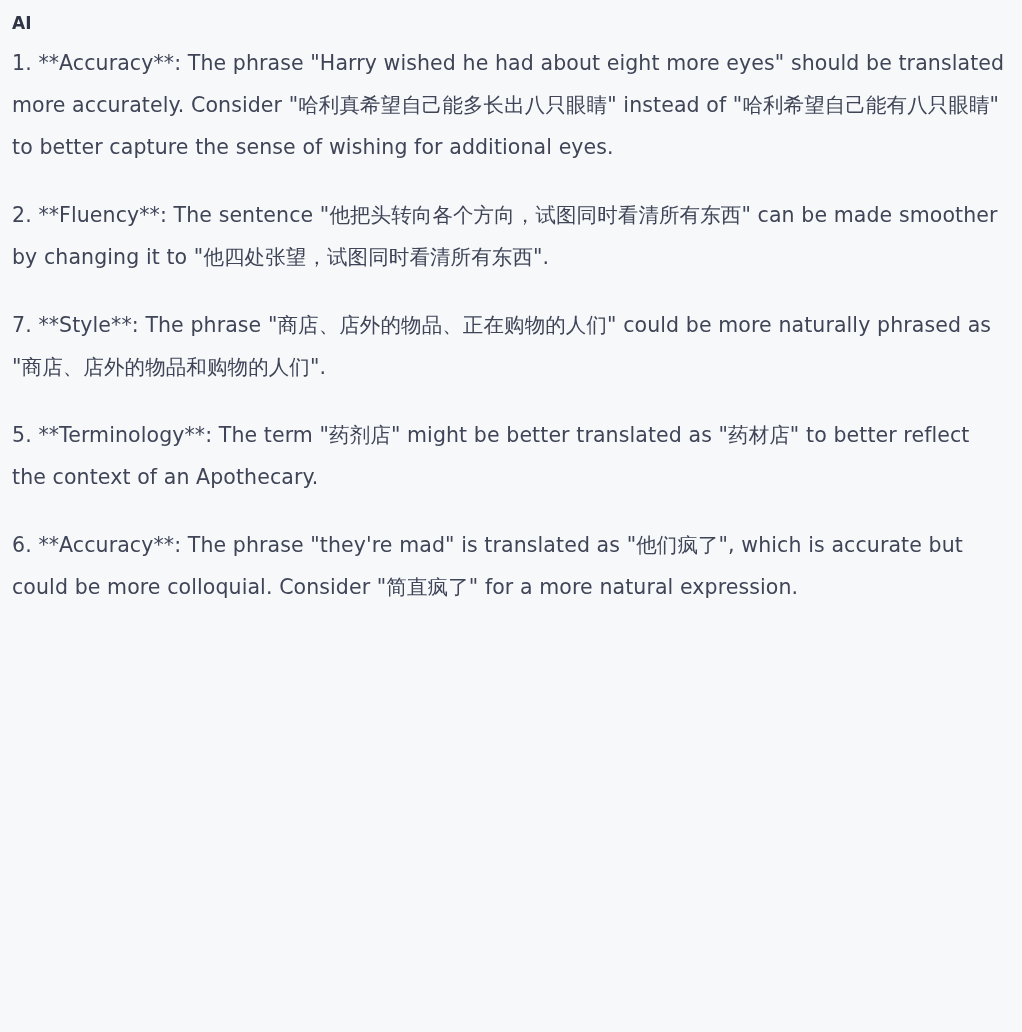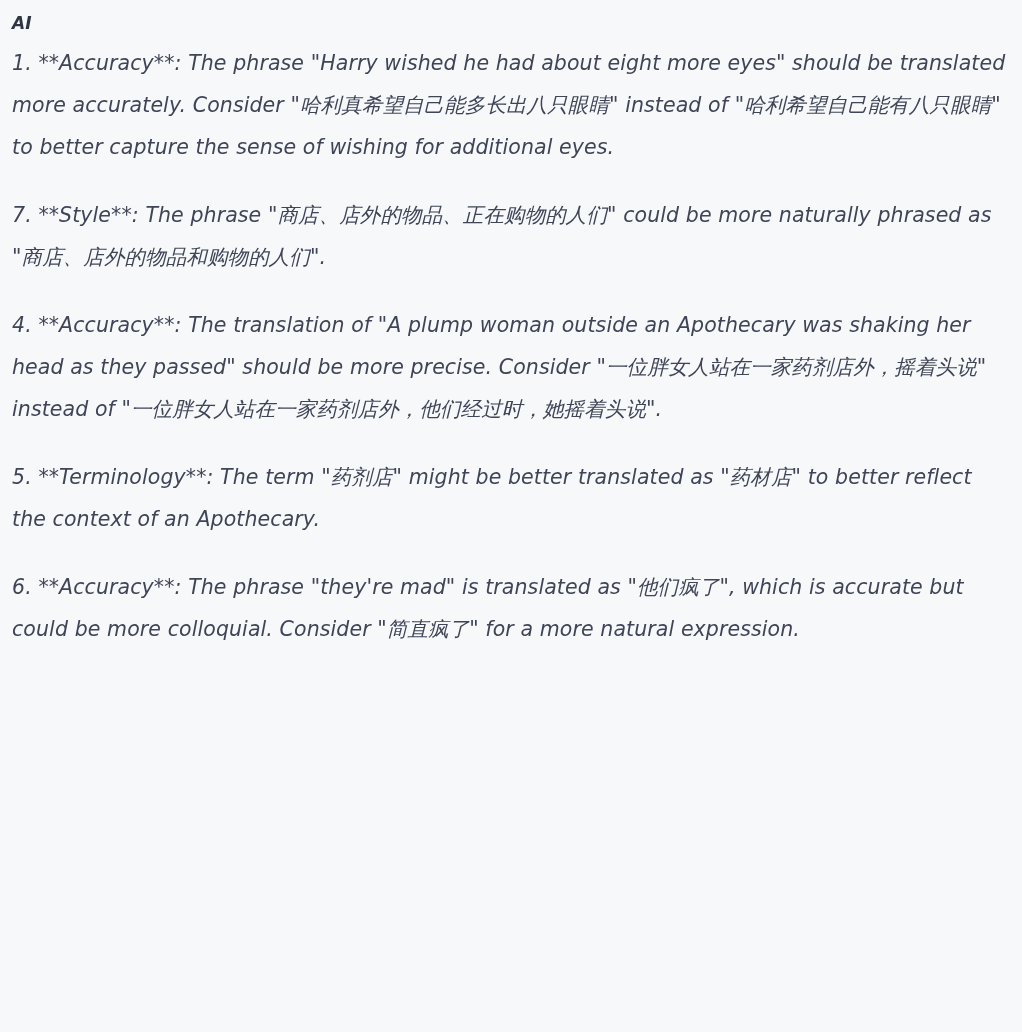--- a/index.html
+++ b/index.html
@@ -10,21 +10,20 @@
   body {
     width: 1022px;
     min-height: 1032px;
     font-family: "DejaVu Sans", "Liberation Sans", sans-serif;
     color: #3c4257;
   }
   .message {
     padding: 10px 12px 0 12px;
     box-sizing: border-box;
     width: 1022px;
-    font-style: italic;
   }
   .role-label {
     font-size: 17px;
     font-weight: bold;
     color: #2f3545;
     line-height: 26px;
     margin-bottom: 6px;
   }
   .body-text {
     font-size: 20.5px;
@@ -39,18 +38,18 @@
     margin-bottom: 0;
   }
 </style>
 </head>
 <body>
 
 <div class="message">
   <div class="role-label">AI</div>
   <div class="body-text">
     <p class="para">1. **Accuracy**: The phrase "Harry wished he had about eight more eyes" should be translated more accurately. Consider "哈利真希望自己能多长出八只眼睛" instead of "哈利希望自己能有八只眼睛" to better capture the sense of wishing for additional eyes.</p>
+    <p class="para">2. **Fluency**: The sentence "他把头转向各个方向，试图同时看清所有东西" can be made smoother by changing it to "他四处张望，试图同时看清所有东西".</p>
     <p class="para">7. **Style**: The phrase "商店、店外的物品、正在购物的人们" could be more naturally phrased as "商店、店外的物品和购物的人们".</p>
-    <p class="para">4. **Accuracy**: The translation of "A plump woman outside an Apothecary was shaking her head as they passed" should be more precise. Consider "一位胖女人站在一家药剂店外，摇着头说" instead of "一位胖女人站在一家药剂店外，他们经过时，她摇着头说".</p>
     <p class="para">5. **Terminology**: The term "药剂店" might be better translated as "药材店" to better reflect the context of an Apothecary.</p>
     <p class="para">6. **Accuracy**: The phrase "they're mad" is translated as "他们疯了", which is accurate but could be more colloquial. Consider "简直疯了" for a more natural expression.</p>
   </div>
 </div>
 
 </body></html>

